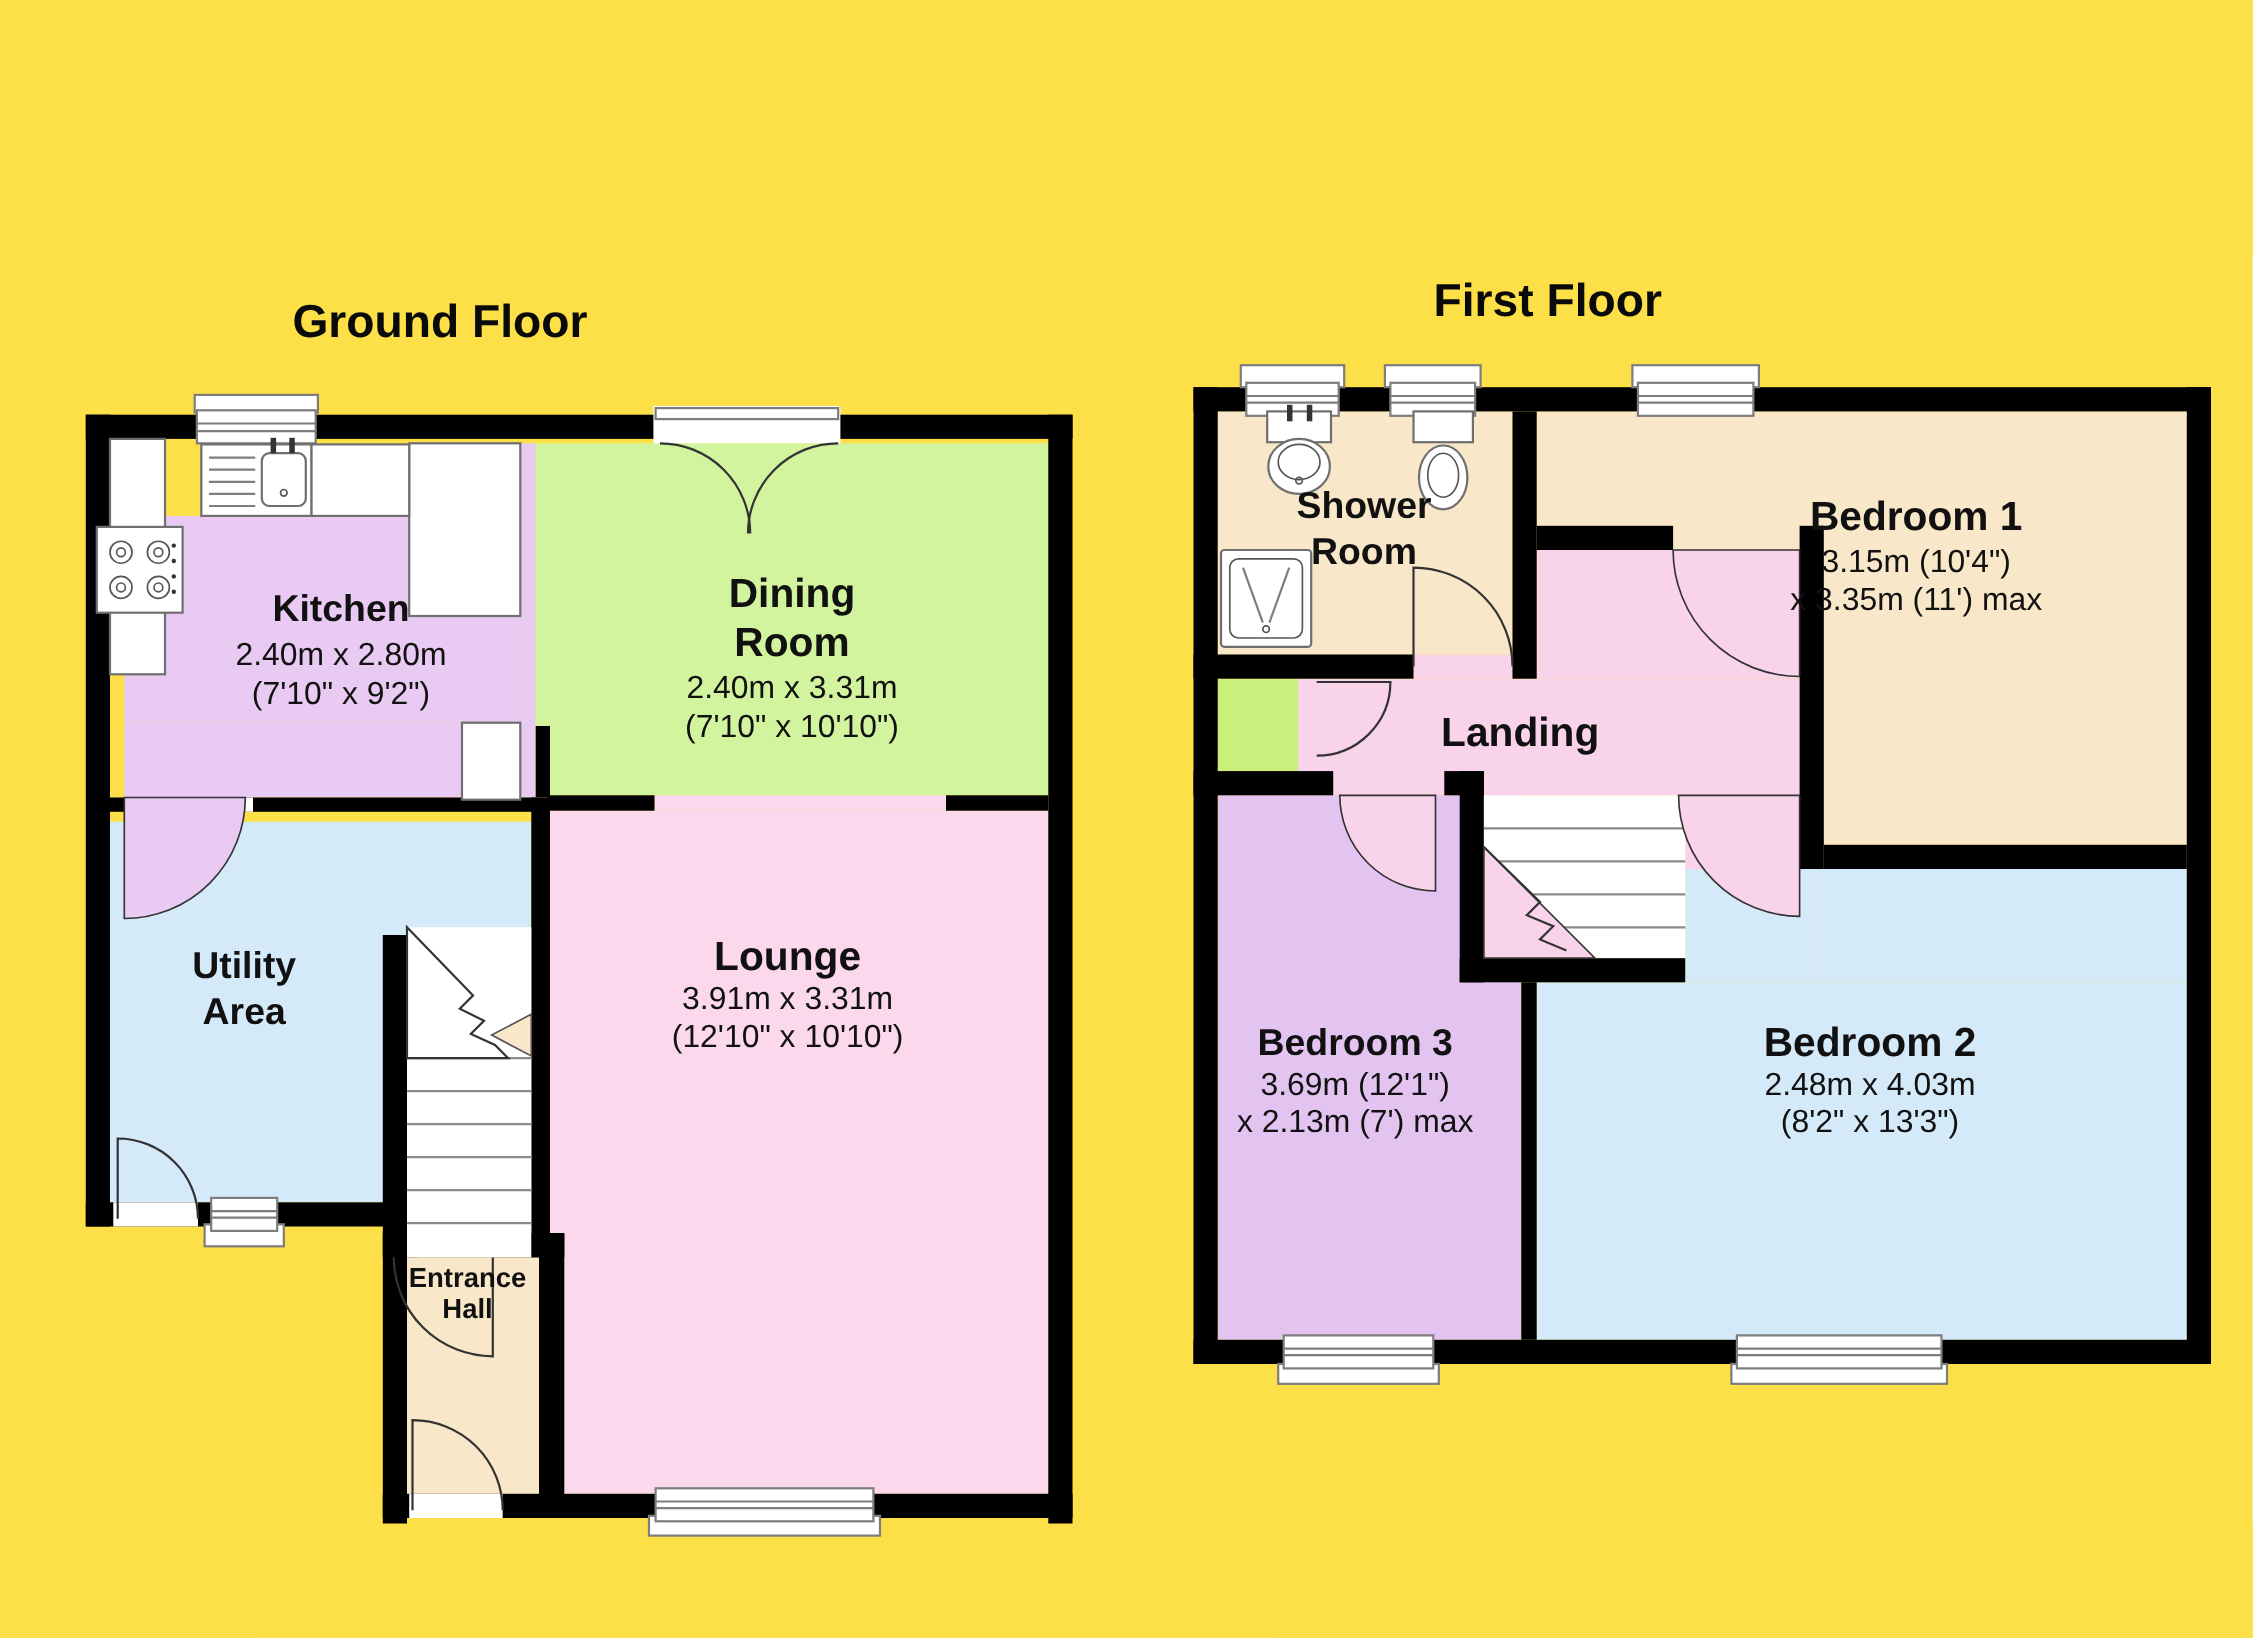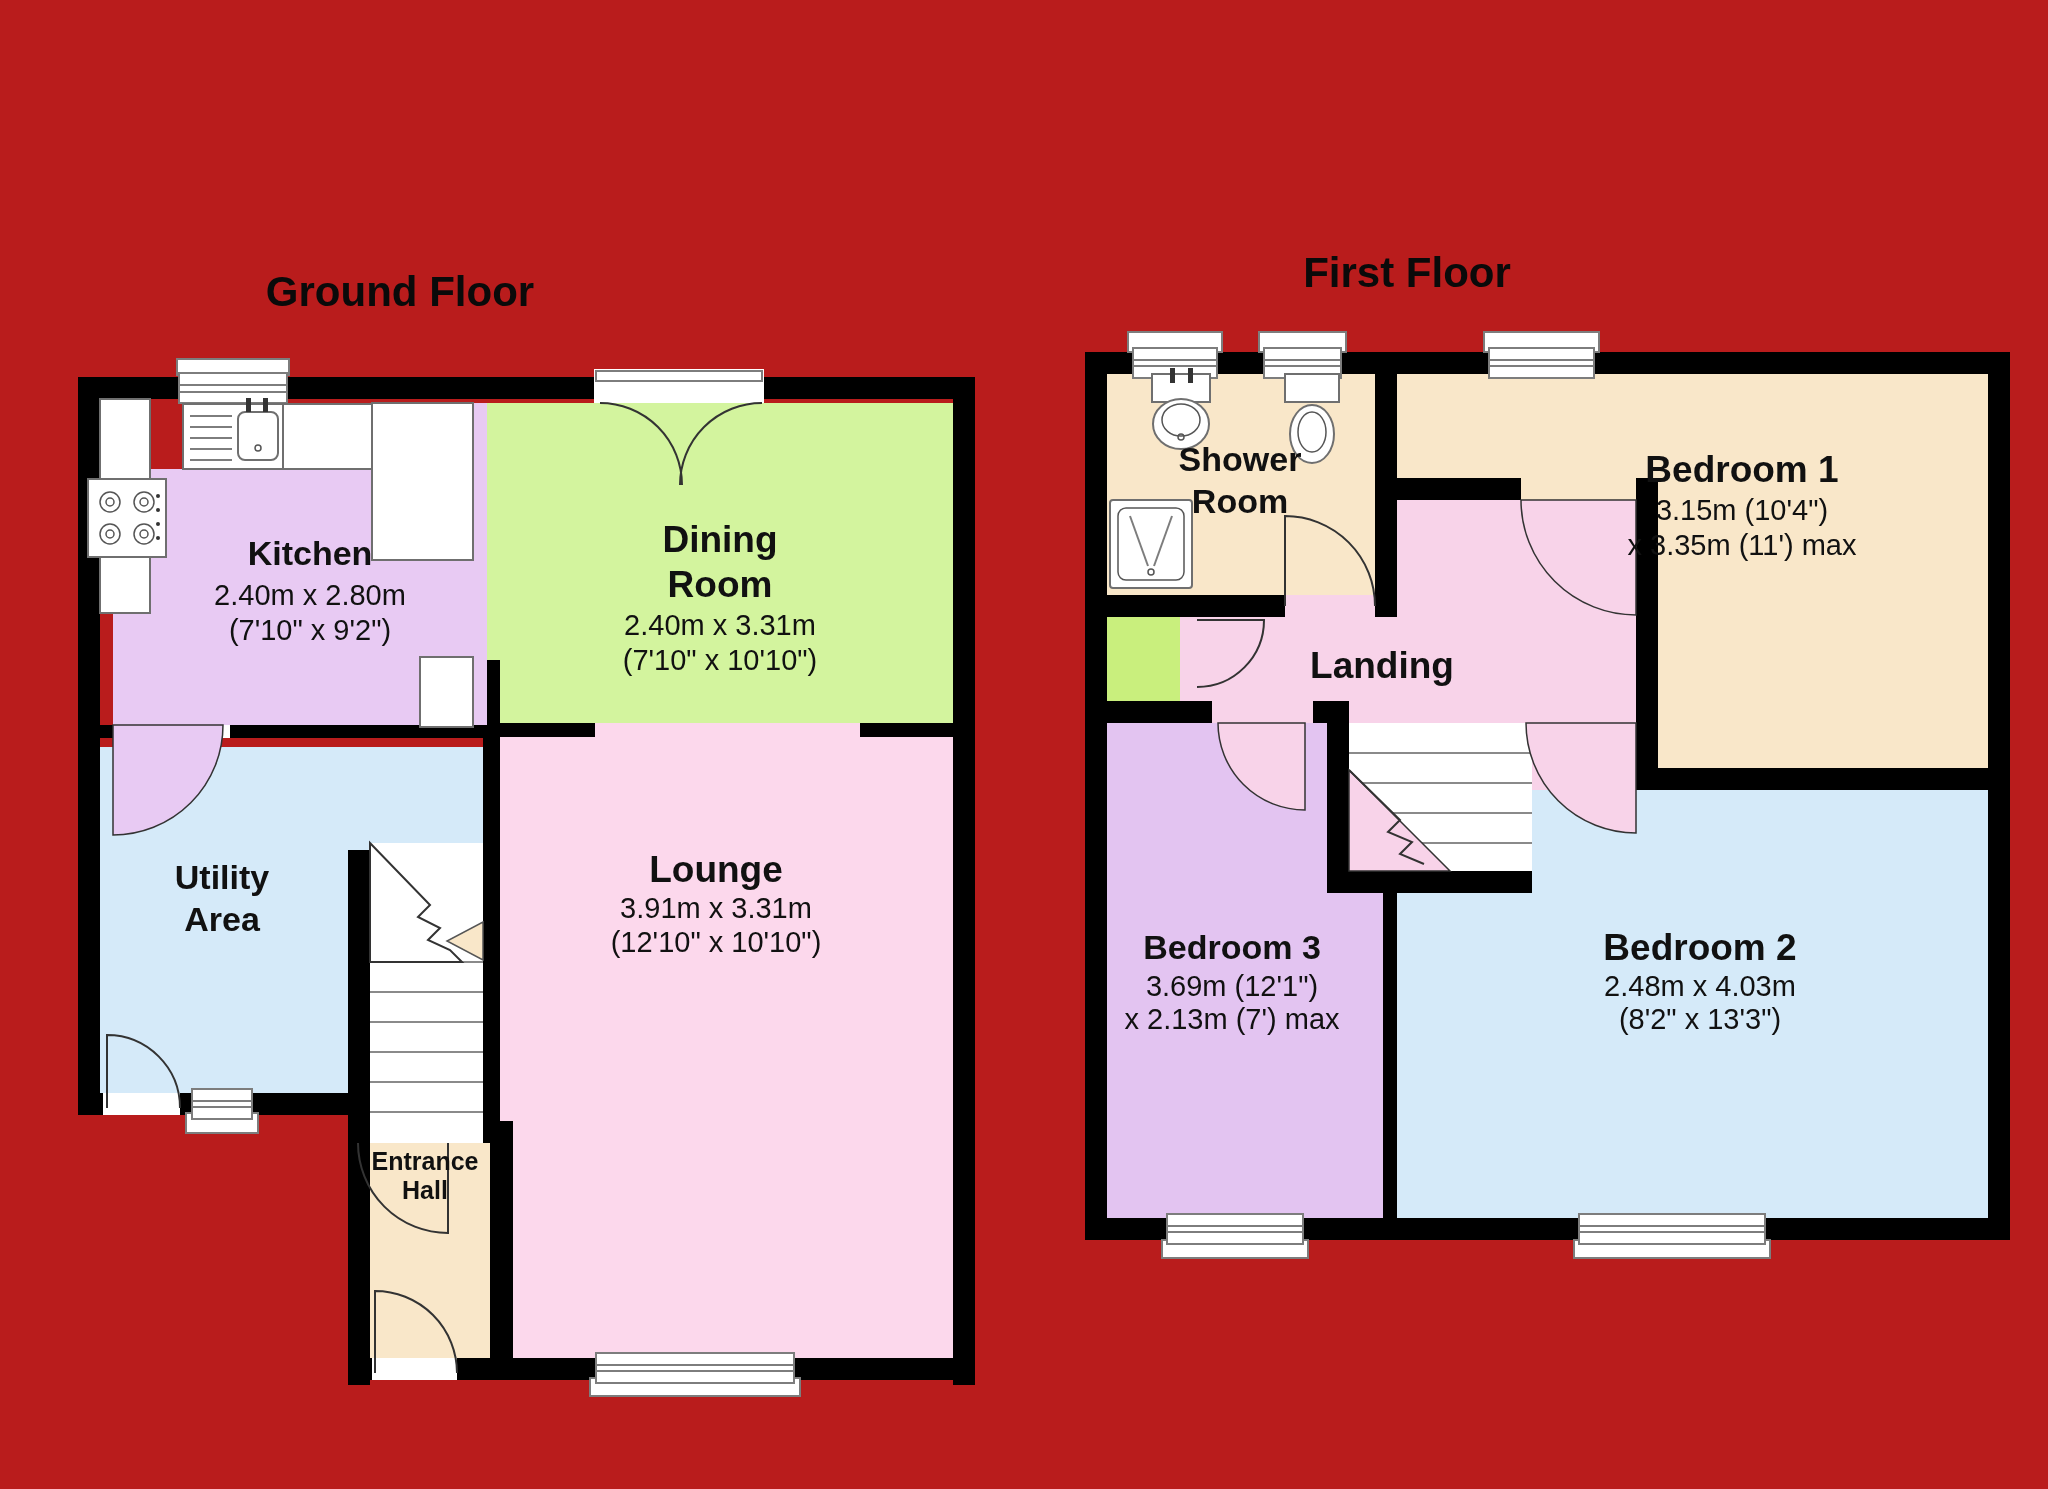--- a/index.html
+++ b/index.html
@@ -1,16 +1,16 @@
 <!DOCTYPE html>
 <html style="--kitchen: #e8caf3; --dining: #d3f49e; --utility: #d5eaf9; --lounge: #fcd8ec; --cream: #f9e7c9; --landing: #f8d3e9; --bedroom3: #e3c4f1; --bedroom2: #d5eaf9; --cupboard: #c9ef7d; --wall: #000000;"><head>
 <meta charset="utf-8">
 <style>
   html,body{margin:0;padding:0;background:#ffffff;}
-  #canvas{position:relative;width:2048px;height:1489px;background:#b91c1c;overflow:hidden;
+  #canvas{position:relative;width:2048px;height:1489px;background:#fde047;overflow:hidden;
           font-family:"Liberation Sans",sans-serif;}
   svg{position:absolute;top:0;left:0;}
   .wall{fill:#000;}
   .room-kitchen{fill:var(--kitchen);}
   .room-dining{fill:var(--dining);}
   .room-utility{fill:var(--utility);}
   .room-lounge{fill:var(--lounge);}
   .room-entrance{fill:var(--cream);}
   .room-shower{fill:var(--cream);}
   .room-bed1{fill:var(--cream);}

